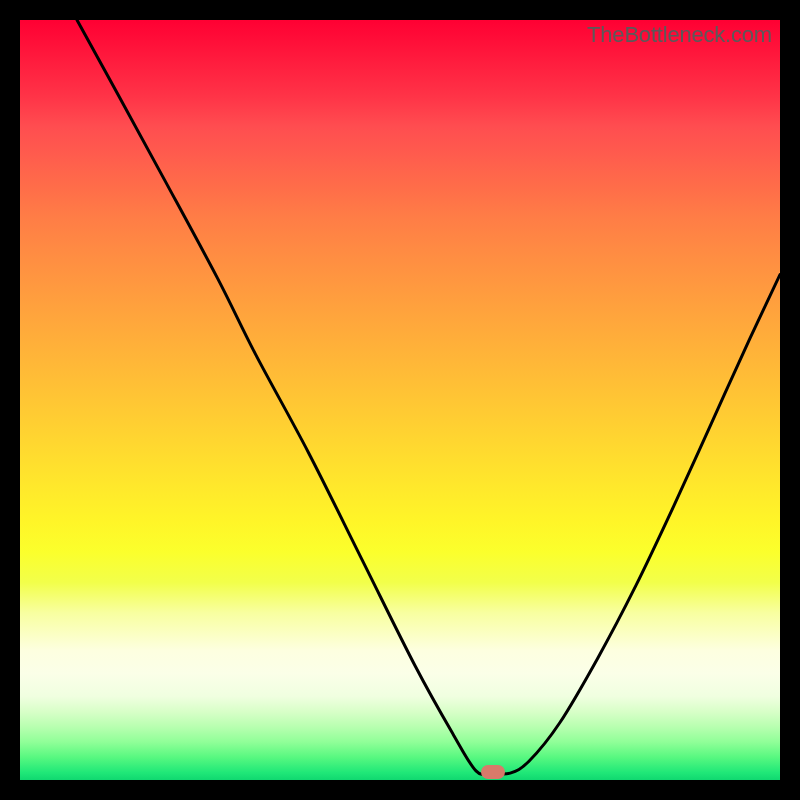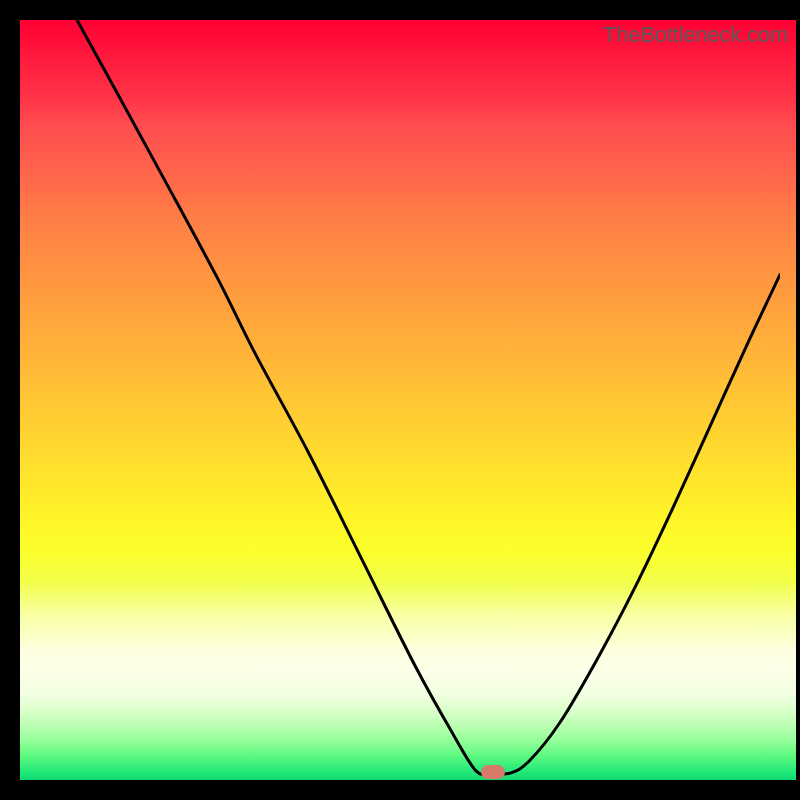--- a/index.html
+++ b/index.html
@@ -46,21 +46,20 @@
       #fdffe0 83%,
       #fbffe8 86%,
       #f0ffe0 89%,
       #d8ffc8 91%,
       #b8ffb0 93%,
       #90ff98 95%,
       #58f880 97%,
       #20e878 99%,
       #10d870 100%
     );
-    padding-left: 16px;
   }
   .watermark {
     position: absolute;
     top: 2px;
     right: 8px;
     font-family: Arial, Helvetica, sans-serif;
     font-size: 22px;
     color: #5a5a5a;
     font-weight: 500;
     letter-spacing: -0.2px;

